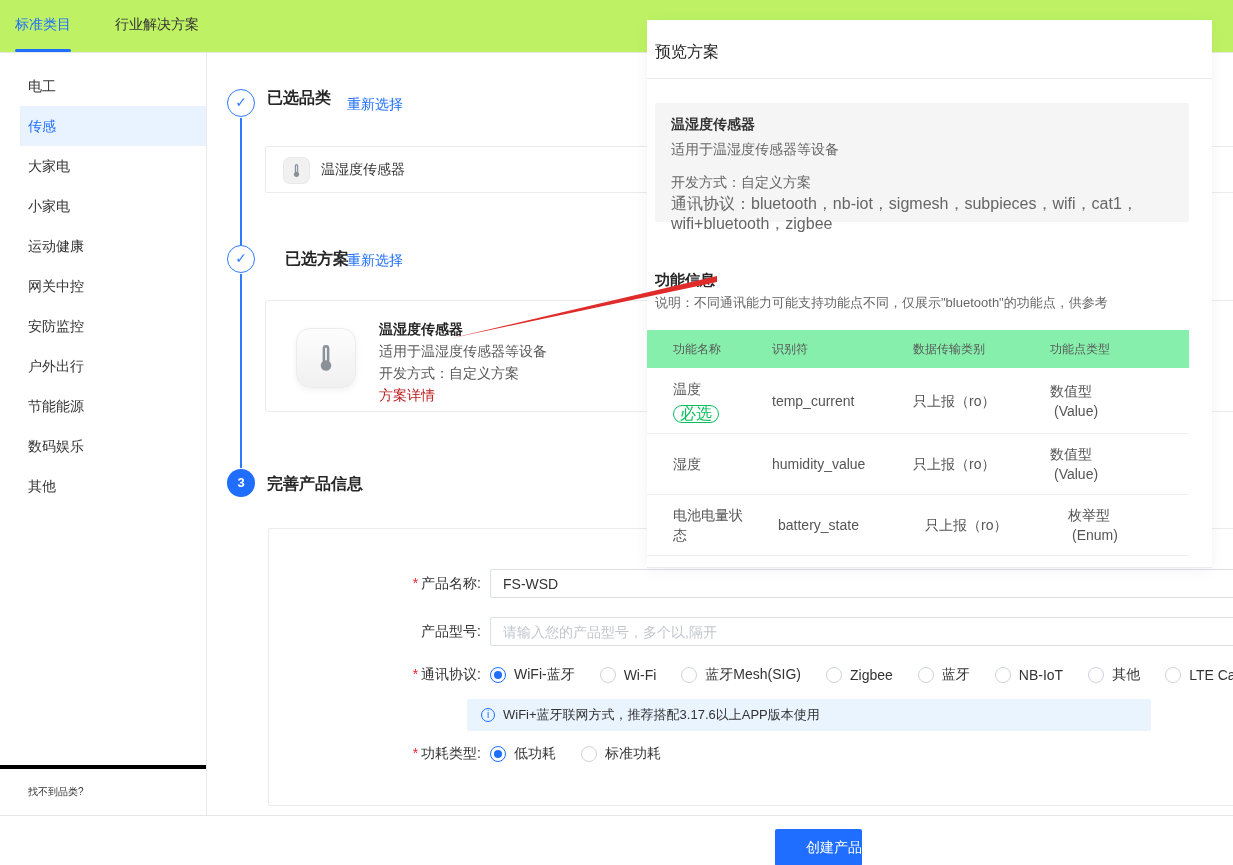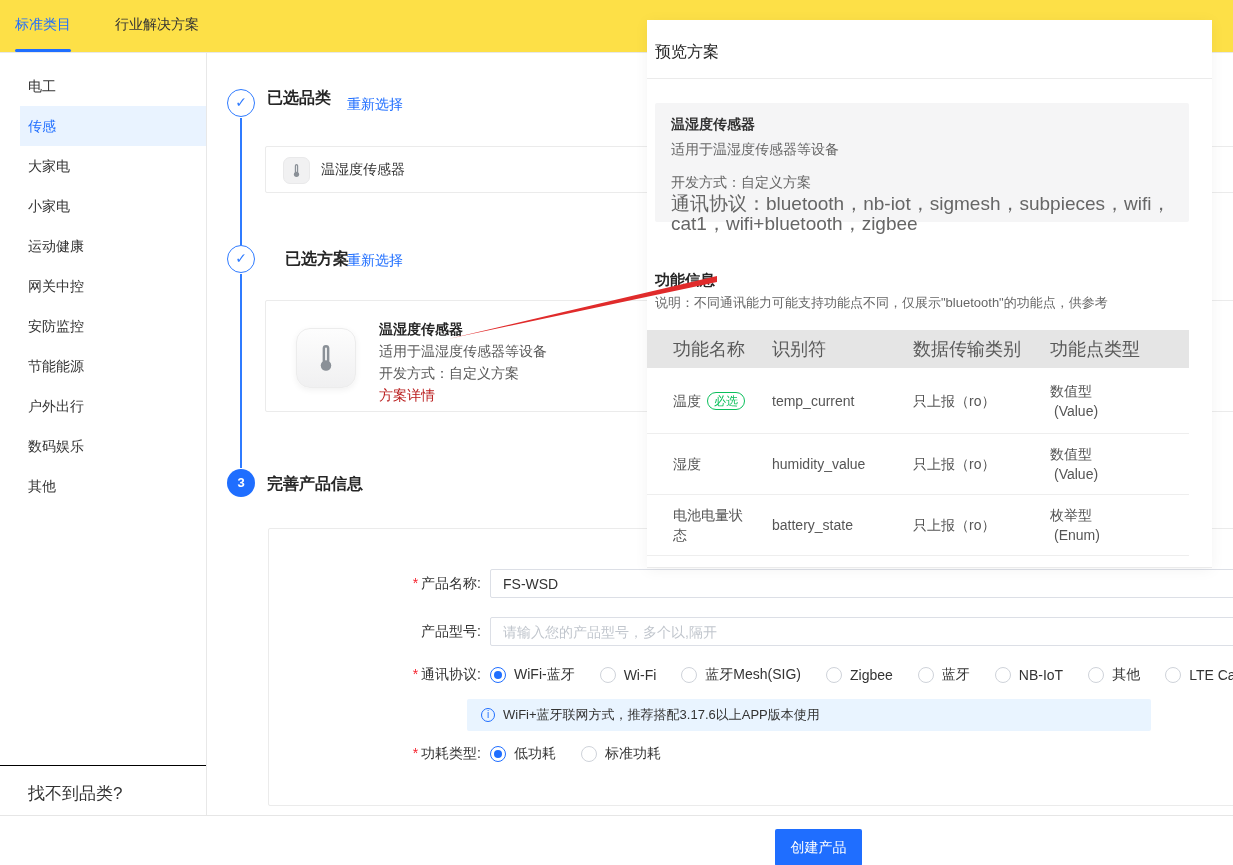--- a/index.html
+++ b/index.html
@@ -1,33 +1,33 @@
 <!DOCTYPE html>
 <html><head>
 <meta charset="utf-8">
 <style>
   * { box-sizing: border-box; margin: 0; padding: 0; }
   html,body { background:#fff; }
   body { font-family:"Liberation Sans","DejaVu Sans",sans-serif; color:#333; }
   .screen { position:relative; width:1233px; height:865px; background:#fff; overflow:hidden; }
 
   
-  .tabs { position:absolute; left:0; top:0; width:1233px; height:53px; border-bottom:1px solid #e8e8e8; background:#fde047; }
+  .tabs { position:absolute; left:0; top:0; width:1233px; height:53px; border-bottom:1px solid #e8e8e8; background:#bef264; }
   .tab { position:absolute; top:16px; font-size:14px; color:#333; cursor:pointer; }
   .tab.active { color:#1f6eff; }
   .tab.active .tab-underline { position:absolute; left:0; right:0; top:33px; height:3px; background:#1f6eff; border-radius:2px; }
   .tab-std { left:15px; }
   .tab-ind { left:115px; }
 
   
   .sidebar { position:absolute; left:0; top:53px; width:207px; height:762px; border-right:1px solid #e8e8e8; background:#fff; }
   .side-list { padding-top:13px; }
   .side-item { height:40px; line-height:40px; padding-left:28px; font-size:14px; color:#333; cursor:pointer; }
   .side-item.selected { background:#e9f3ff; color:#1f6eff; margin-left:20px; padding-left:8px; }
-  .side-footer { position:absolute; left:0; top:712px; width:206px; border-top:1px solid #000000; padding:16px 0 0 28px; font-size:17px; color:#333; cursor:pointer; }
+  .side-footer { position:absolute; left:0; top:712px; width:206px; border-top:4px solid #000000; padding:16px 0 0 28px; font-size:10px; color:#333; cursor:pointer; }
 
   
   .content { position:absolute; inset:0; z-index:1; }
   .step-circle { position:absolute; left:227px; width:28px; height:28px; border-radius:50%; text-align:center; }
   .step-circle.done { border:1.5px solid #2f7bff; color:#2f7bff; background:#fff; font-size:14px; line-height:25px; }
   .step-circle.current { background:#1f6eff; color:#fff; font-size:13px; font-weight:bold; line-height:28px; }
   .connector { position:absolute; left:240px; width:2px; background:#2f7bff; }
   .step-title { position:absolute; left:267px; font-size:16px; font-weight:bold; color:#262626; }
   .step-link { position:absolute; left:347px; font-size:14px; color:#1f6eff; text-decoration:none; cursor:pointer; }
 
@@ -59,35 +59,35 @@
   .info-icon { width:14px; height:14px; border:1px solid #1f6eff; border-radius:50%; color:#1f6eff; font-size:10px; line-height:12px; text-align:center; flex:0 0 14px; font-style:normal; }
 
   
   .panel { position:absolute; left:647px; top:20px; width:565px; height:548px; background:#fff; z-index:10; box-shadow:0 2px 14px rgba(0,0,0,.05); border-bottom:1px solid #ebebeb; }
   .p-title { position:absolute; left:8px; top:22px; font-size:16px; color:#262626; }
   .p-head-line { position:absolute; left:0; top:58px; width:565px; border-bottom:1px solid #ebebeb; }
   .p-box { position:absolute; left:8px; top:83px; width:534px; height:119px; background:#f5f5f6; border-radius:2px; padding:13px 16px; }
   .p-box .s-name { font-size:14px; font-weight:bold; color:#333; margin-bottom:7px; }
   .p-box .s-desc { font-size:14px; color:#666; margin-bottom:13px; }
   .p-box .s-dev { font-size:14px; color:#666; margin-bottom:2px; line-height:20px; }
-  .p-box .s-proto { font-size:19px; color:#666; line-height:20px; }
+  .p-box .s-proto { font-size:16px; color:#666; line-height:20px; }
   .fn-title { position:absolute; left:8px; top:251px; font-size:15px; font-weight:600; color:#262626; }
   .fn-note { position:absolute; left:8px; top:274px; font-size:13px; color:#666; }
   .tbl { position:absolute; left:0; top:310px; width:542px; }
   .t-grid { display:grid; grid-template-columns:99px 141px 137px 139px; padding-left:26px; align-items:center; }
-  .t-head { height:38px; background:#e5e5e5; font-size:18px; color:#595959; }
+  .t-head { height:38px; background:#86efac; font-size:12px; color:#595959; }
   .t-row { border-bottom:1px solid #eeeeee; font-size:14px; color:#555; }
   .t-row .cell { padding:10px 14px 10px 0; line-height:20px; }
   .name-cell { display:flex; align-items:center; gap:6px; flex-wrap:wrap; max-width:86px; }
-  .badge { display:inline-block; border:1px solid #0abf5b; color:#0abf5b; font-size:12px; line-height:16px; padding:0 6px; border-radius:9px; background:#fff; }
+  .badge { display:inline-block; border:1px solid #0abf5b; color:#0abf5b; font-size:16px; line-height:16px; padding:0 6px; border-radius:9px; background:#fff; }
   .type2 { padding-left:4px; }
 
   
   .footer { position:absolute; left:0; top:815px; width:1233px; height:50px; background:#fff; border-top:1px solid #e6e6e6; z-index:20; }
-  .create-btn { position:absolute; left:775px; top:13px; width:87px; height:37px; background:#1f6eff; color:#fff; border:none; border-radius:2px; font-size:14px; font-family:"Liberation Sans","DejaVu Sans",sans-serif; cursor:pointer; }
+  .create-btn { position:absolute; left:775px; top:13px; width:87px; height:37px; background:#1f6eff; color:#fff; border:none; border-radius:2px; font-size:14px; font-family:"Liberation Sans","DejaVu Sans",sans-serif; cursor:pointer;text-align:right; }
 
   
   .annot { position:absolute; left:0; top:0; z-index:60; pointer-events:none; }
 
   .thermo { display:block; }
 </style>
 </head>
 <body>
 
 <div class="screen">
@@ -104,22 +104,22 @@
 
   <aside class="sidebar">
     <div class="side-list">
       <div class="side-item">电工</div>
       <div class="side-item selected">传感</div>
       <div class="side-item">大家电</div>
       <div class="side-item">小家电</div>
       <div class="side-item">运动健康</div>
       <div class="side-item">网关中控</div>
       <div class="side-item">安防监控</div>
+      <div class="side-item">户外出行</div>
       <div class="side-item">节能能源</div>
-      <div class="side-item">户外出行</div>
       <div class="side-item">数码娱乐</div>
       <div class="side-item">其他</div>
     </div>
     <div class="side-footer">找不到品类?</div>
   </aside>
 
   <main class="content">
 
     <div class="step-circle done" style="top:89px;">✓</div>
     <div class="connector" style="top:118px; height:127px;"></div>
@@ -258,21 +258,21 @@
         <div class="cell name-cell">
           <span>湿度</span>
         </div>
         <div class="cell">humidity_value</div>
         <div class="cell">只上报（ro）</div>
         <div class="cell">
           <div>数值型</div>
           <div class="type2">(Value)</div>
         </div>
       </div>
-      <div class="t-grid t-row" style="min-height:60px;">
+      <div class="t-grid t-row" style="min-height:60px;gap:6px;">
         <div class="cell name-cell">
           <span>电池电量状态</span>
         </div>
         <div class="cell">battery_state</div>
         <div class="cell">只上报（ro）</div>
         <div class="cell">
           <div>枚举型</div>
           <div class="type2">(Enum)</div>
         </div>
       </div>

